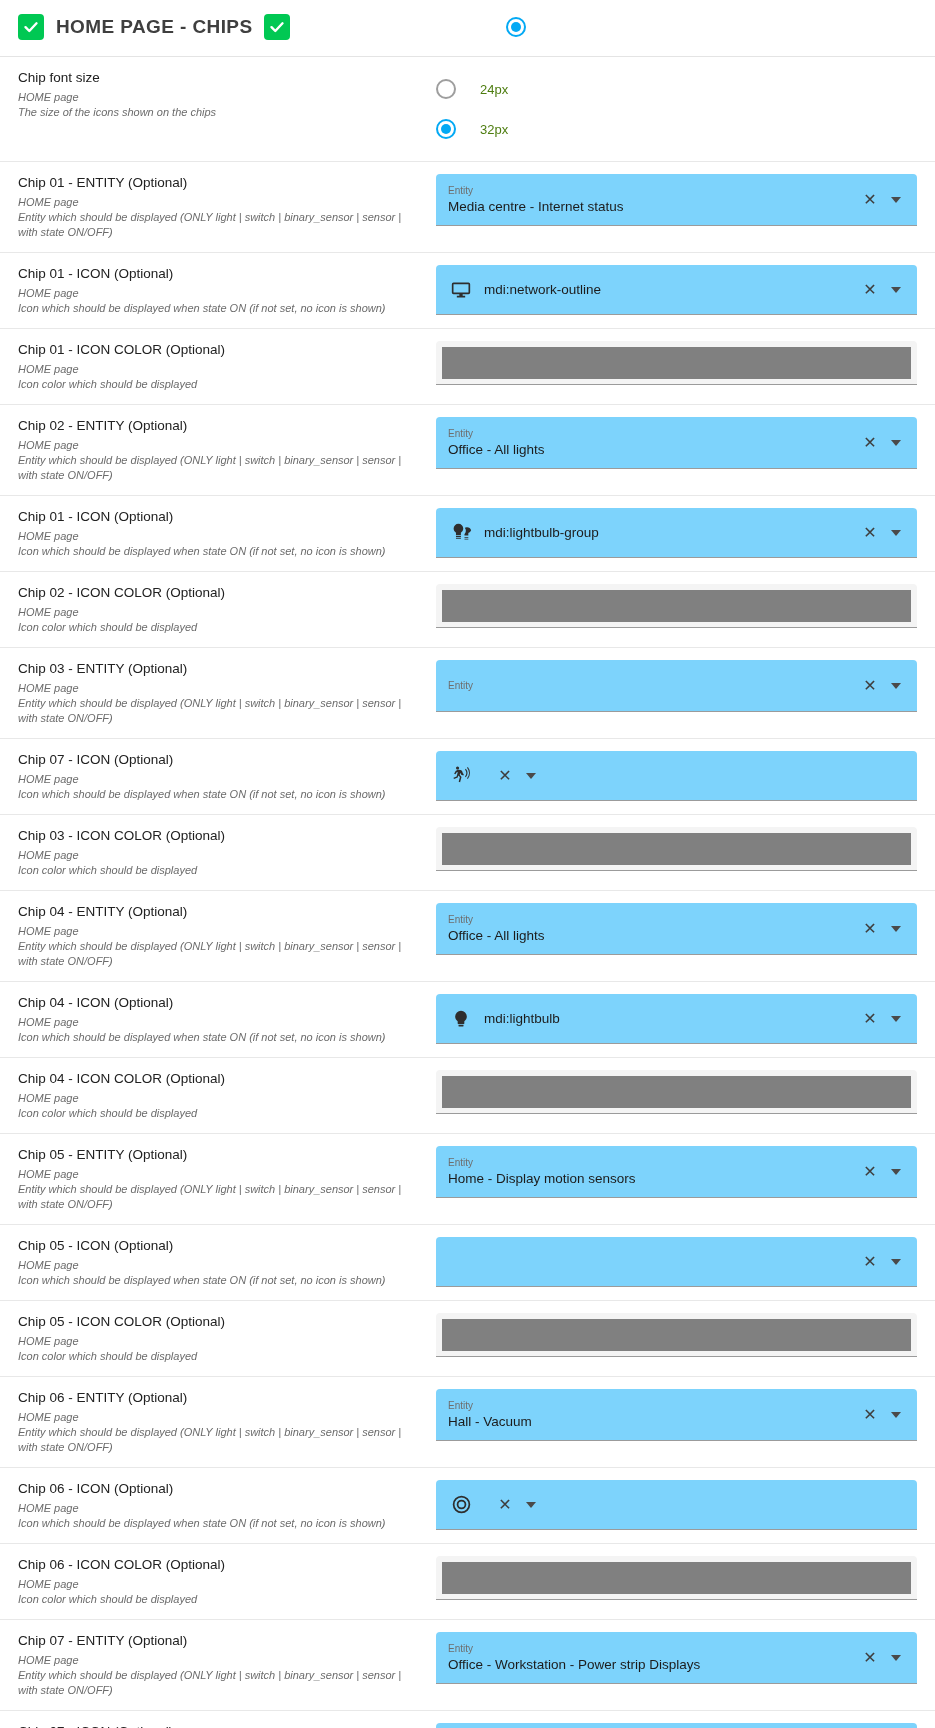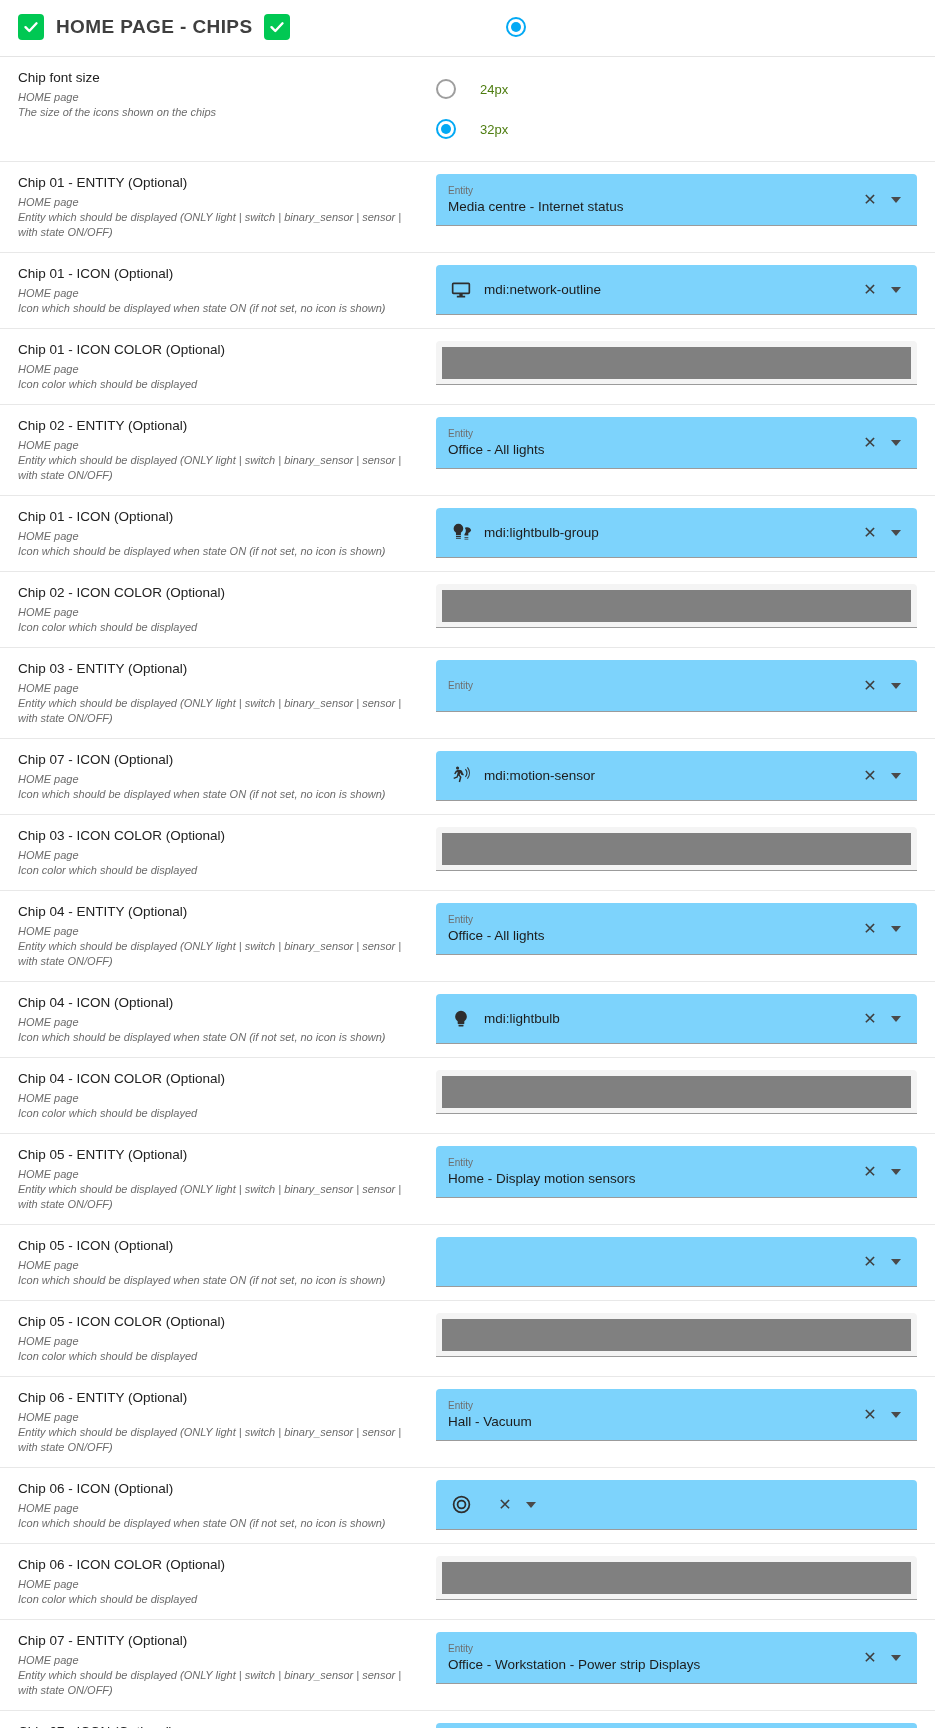--- a/index.html
+++ b/index.html
@@ -404,23 +404,20 @@
     <div class="row-sub">HOME page</div>
     <div class="row-desc">Icon which should be displayed when state ON (if not set, no icon is shown)</div>
   </div>
       <div class="row-control">
   <div class="field">
     <span class="field-leading-icon">
             <svg width="21" height="21" viewBox="0 0 24 24" class="icon-glyph">
               <path fill="#2e2e2e" d="M7.5 5.2a1.8 1.8 0 1 0 0-3.6 1.8 1.8 0 0 0 0 3.6m6.1 4.1-1.1-2.6-1.6-.9-3.2-.5-2.4 1.7L3.6 10l1.5.6 1.1-2.1 1.6-.4-1.4 5-3.6 1.4L3.4 16l4.3-1.7.6-2.4 1.9 1.9-1.4 5.4 1.6.4 1.6-6-2-2.4.6-2.3 1.1 2.2 2.5 1 .4-1.5zM17 4.3l-1 .8a6.6 6.6 0 0 1 0 8.1l1 .8a7.9 7.9 0 0 0 0-9.7m2.3-1.9-1 .8a9.6 9.6 0 0 1 0 11.9l1 .8a10.9 10.9 0 0 0 0-13.5"></path>
             </svg>
           </span>
-    <div class="field-texts">
-      <div class="field-value">mdi:motion-sensor</div>
-    </div>
     <div class="field-actions">
       <span class="icon-btn">
               <span class="clear-x">✕</span>
             </span>
       <span class="icon-btn">
               <span class="caret"></span>
             </span>
     </div>
   </div>
       </div>

